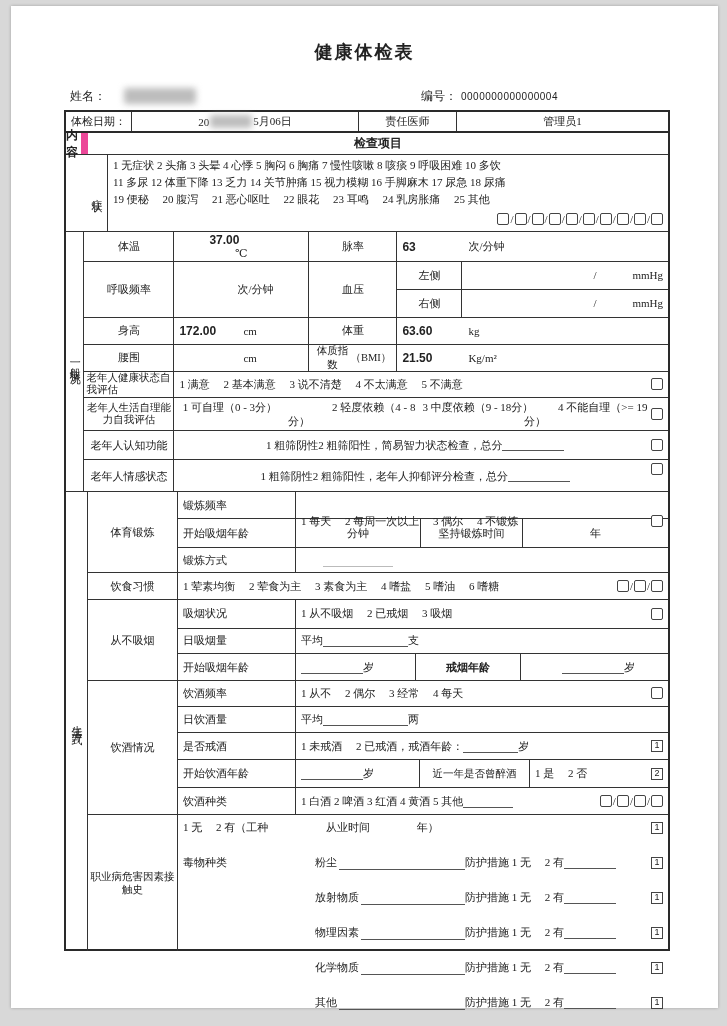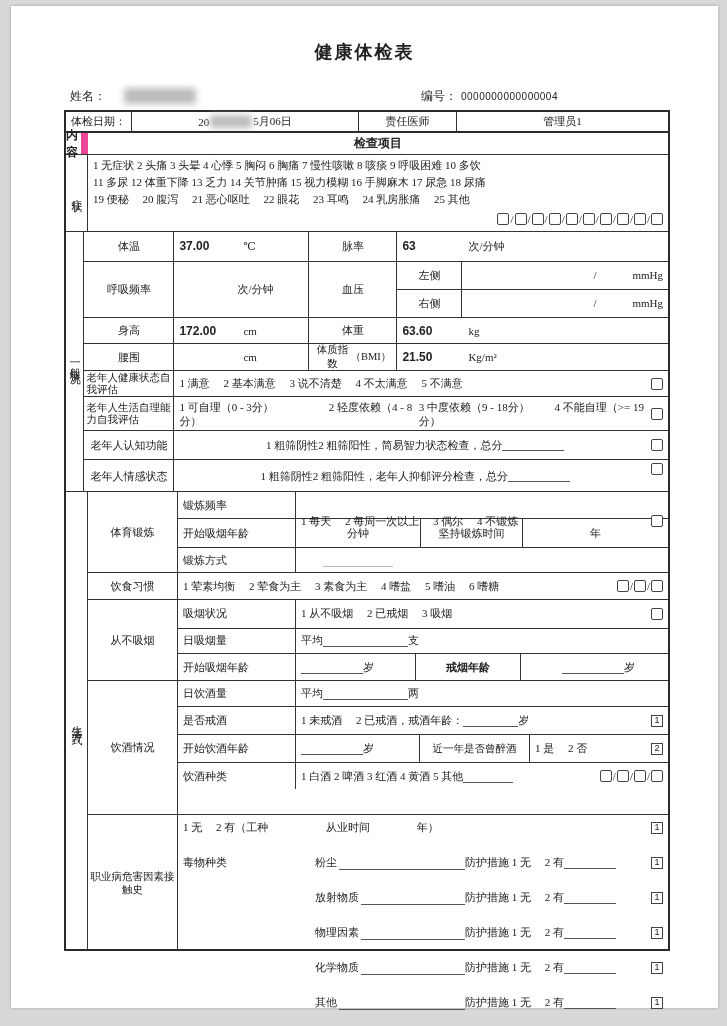--- a/index.html
+++ b/index.html
@@ -105,41 +105,41 @@
     <div class="dc" style="flex:1;">管理员1</div>
   </div>
 
   <div class="mtable">
 
     <div class="hrow">
       <div class="c0h">内容</div>
       <div class="hitems">检查项目</div>
     </div>
 
-    <div class="sec" style="height:77px;">
+    <div class="sec" style="height:77px;padding-left:20px;">
       <div class="vcell">
         <span class="vtext">症状</span>
       </div>
       <div style="flex:1;padding:2px 5px;position:relative;box-sizing:border-box;">
         <div class="sym-line">1 无症状 2 头痛 3 头晕 4 心悸 5 胸闷 6 胸痛 7 慢性咳嗽 8 咳痰 9 呼吸困难 10 多饮</div>
         <div class="sym-line">11 多尿 12 体重下降 13 乏力 14 关节肿痛 15 视力模糊 16 手脚麻木 17 尿急 18 尿痛</div>
         <div class="sym-line">19 便秘　 20 腹泻　 21 恶心呕吐　 22 眼花　 23 耳鸣　 24 乳房胀痛　 25 其他</div>
         <div class="cbg" style="position:absolute;right:5px;bottom:6px;"><span class="cb"></span>/<span class="cb"></span>/<span class="cb"></span>/<span class="cb"></span>/<span class="cb"></span>/<span class="cb"></span>/<span class="cb"></span>/<span class="cb"></span>/<span class="cb"></span>/<span class="cb"></span></div>
       </div>
     </div>
 
     <div class="sec" style="height:260px;">
       <div class="vcell">
         <span class="vtext">一般状况</span>
       </div>
       <div class="secrows">
 
         <div class="row" style="height:30px;">
           <div class="cell lc" style="width:90px;">体温</div>
-          <div class="cell" style="width:135px;">
+          <div class="cell" style="width:135px;flex-direction:column;">
             <span class="val" style="width:64px;">37.00</span>
             <span>℃</span>
           </div>
           <div class="cell lc" style="width:88px;">脉率</div>
           <div class="cell" style="flex:1;">
             <span class="val" style="width:66px;">63</span>
             <span>次/分钟</span>
           </div>
         </div>
 
@@ -198,21 +198,21 @@
         </div>
 
         <div class="row" style="height:26px;">
           <div class="cell small" style="width:90px;padding:1px 2px;line-height:12px;">老年人健康状态自我评估</div>
           <div class="cell" style="flex:1;">
             <span>1 满意　 2 基本满意　 3 说不清楚　 4 不太满意　 5 不满意</span>
             <span class="cb rt"></span>
           </div>
         </div>
 
-        <div class="row" style="height:34px;">
+        <div class="row" style="height:34px;text-align:center;">
           <div class="cell small" style="width:90px;padding:1px 2px;line-height:12px;">老年人生活自理能力自我评估</div>
           <div class="cell" style="flex:1;">
             <span class="two-line" style="flex:1;">
               <span>1 可自理（0 - 3分）　　　　　2 轻度依赖（4 - 8分）</span>
               <span>3 中度依赖（9 - 18分）　　 4 不能自理（&gt;= 19分）</span>
             </span>
             <span class="cb rt"></span>
           </div>
         </div>
 
@@ -319,20 +319,27 @@
                 <span>岁</span>
               </div>
             </div>
           </div>
         </div>
 
         <div class="grp" style="height:134px;">
           <div class="gcell">饮酒情况</div>
           <div class="grows">
             <div class="row" style="height:26px;">
+              <div class="cell" style="width:118px;">饮酒频率</div>
+              <div class="cell" style="flex:1;">
+                <span>1 从不　 2 偶尔　 3 经常　 4 每天</span>
+                <span class="cb rt"></span>
+              </div>
+            </div>
+            <div class="row" style="height:26px;">
               <div class="cell" style="width:118px;">日饮酒量</div>
               <div class="cell" style="flex:1;">
                 <span>平均</span>
                 <span class="u" style="width:85px;"></span>
                 <span>两</span>
               </div>
             </div>
             <div class="row" style="height:28px;">
               <div class="cell" style="width:118px;">是否戒酒</div>
               <div class="cell" style="flex:1;">

